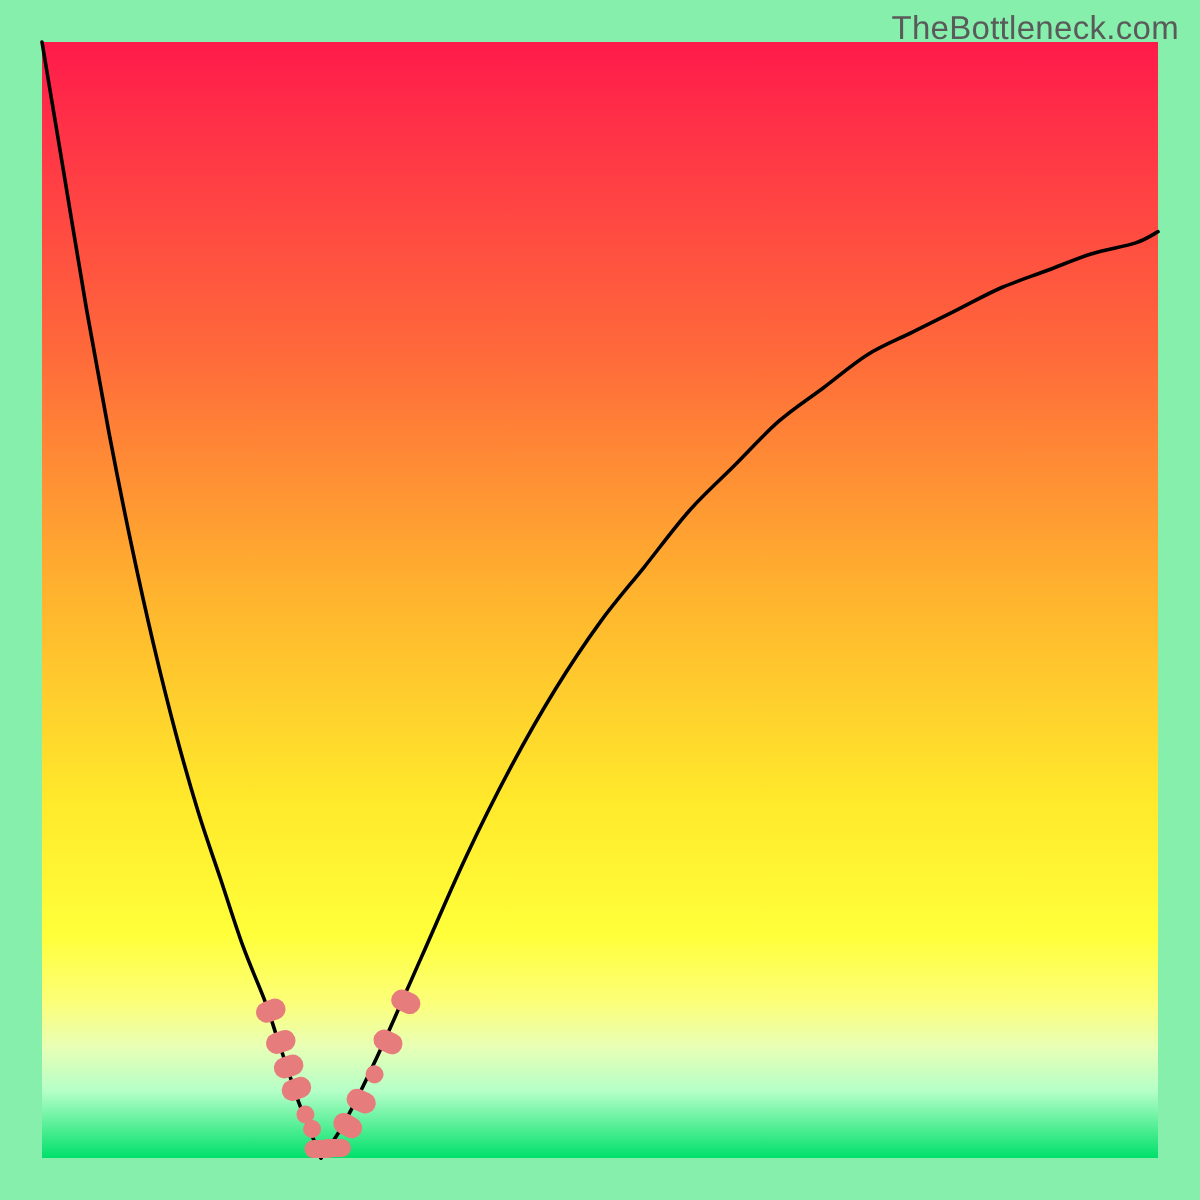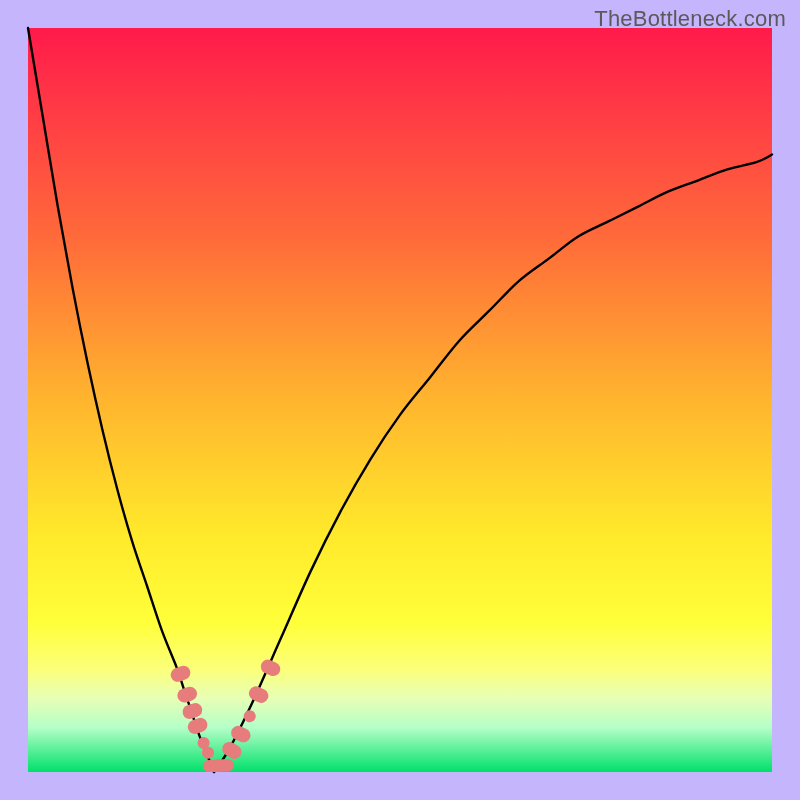--- a/index.html
+++ b/index.html
@@ -10,21 +10,21 @@
     background: #000;
     font-family: Arial, Helvetica, sans-serif;
     overflow: hidden;
   }
   .frame {
     position: absolute;
     left: 0;
     top: 0;
     width: 800px;
     height: 800px;
-    background: #c4b5fd;
+    background: #86efac;
   }
   .plot {
     position: absolute;
     left: 28px;
     top: 28px;
     width: 744px;
     height: 744px;
     background: linear-gradient(
       to bottom,
       #ff1a4a 0%,

